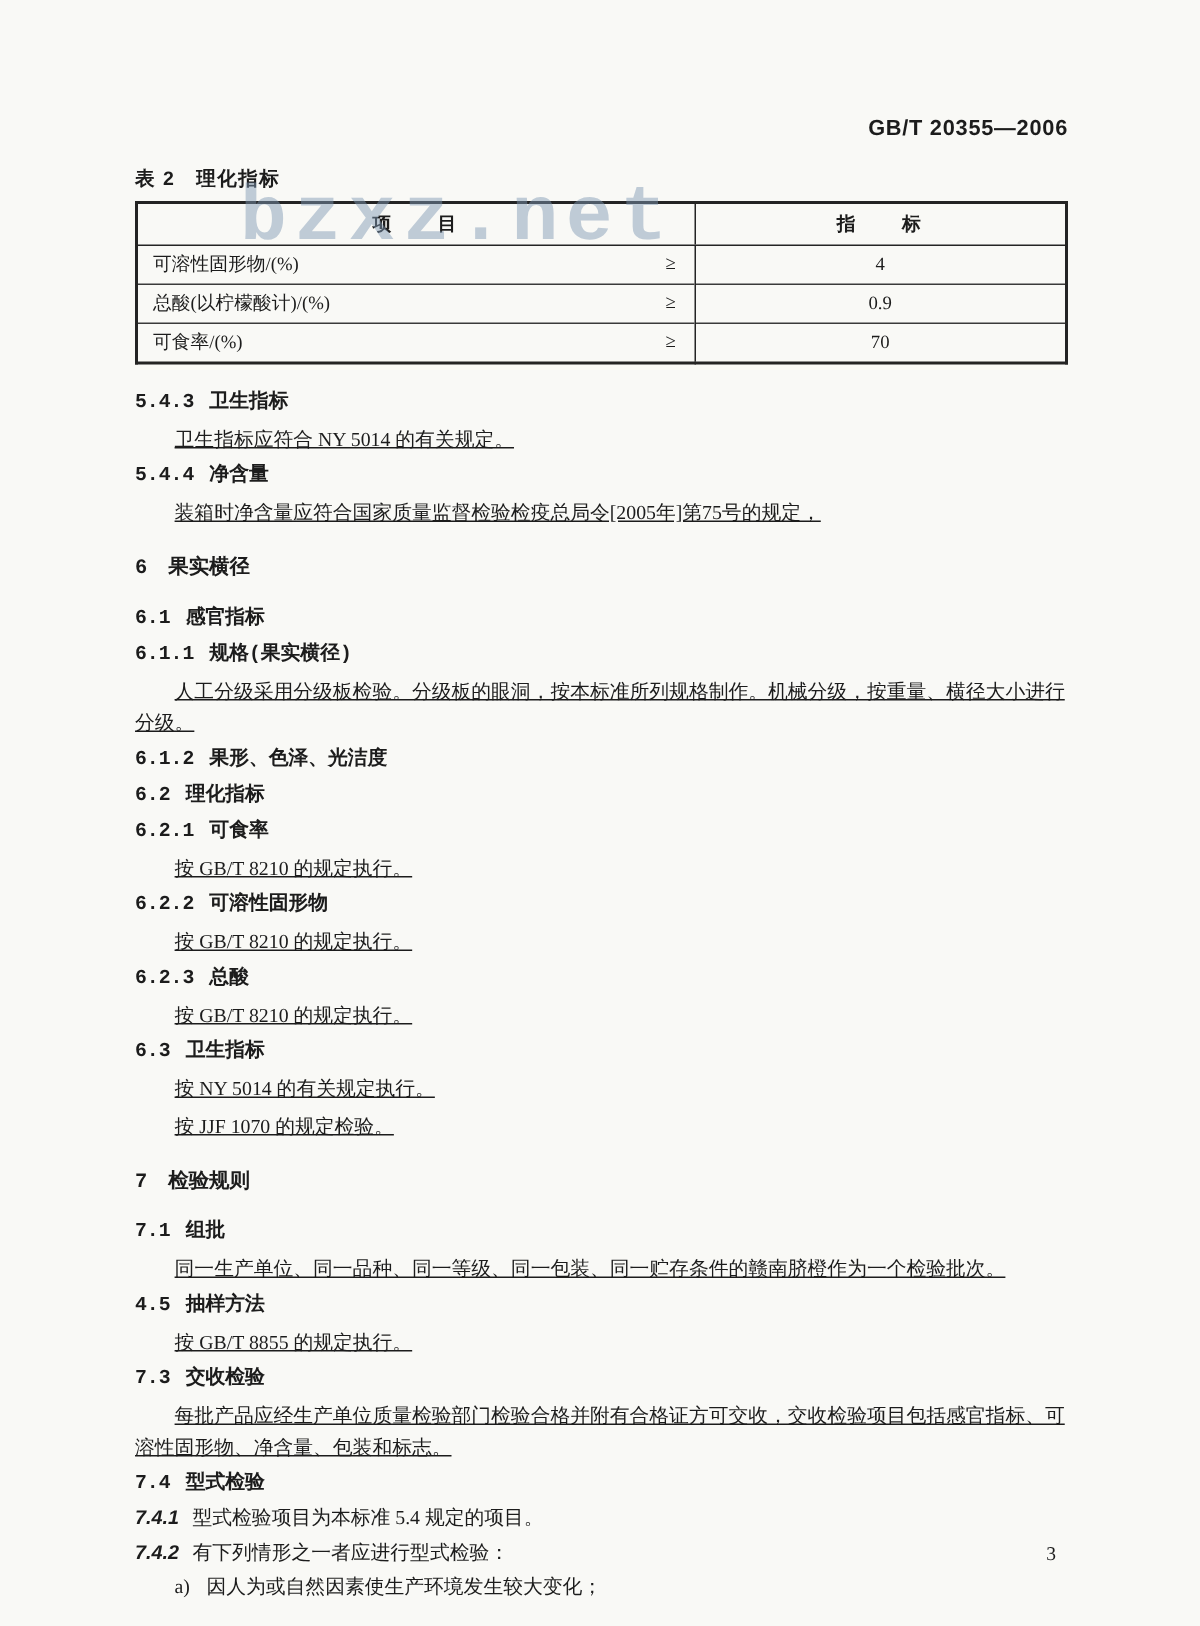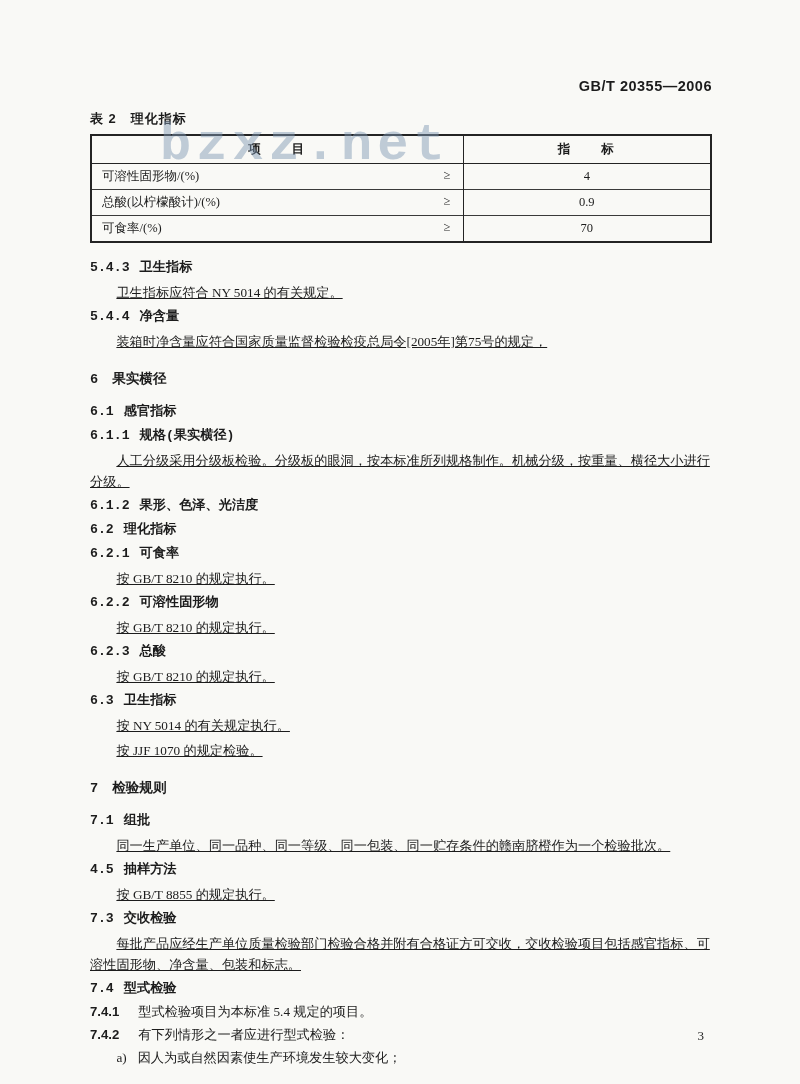--- a/index.html
+++ b/index.html
@@ -77,22 +77,23 @@
     text-indent: 2em;
     text-decoration: underline;
   }
   .npara {
     font-size: 13.2px;
     line-height: 21px;
     margin: 0 0 2px;
   }
   .npara .num {
     font-weight: 700;
-    margin-right: 19px;
-    font-family: "Liberation Sans", "DejaVu Sans", sans-serif;
+    margin-right: 9px;
+    font-family: "Liberation Sans", "DejaVu Sans", sans-serif;
+    font-style: italic;
   }
   .litem {
     font-size: 13.2px;
     line-height: 21px;
     margin: 0 0 2px;
     padding-left: 2em;
   }
   .litem .label { margin-right: 11px; }
 
   .watermark {

